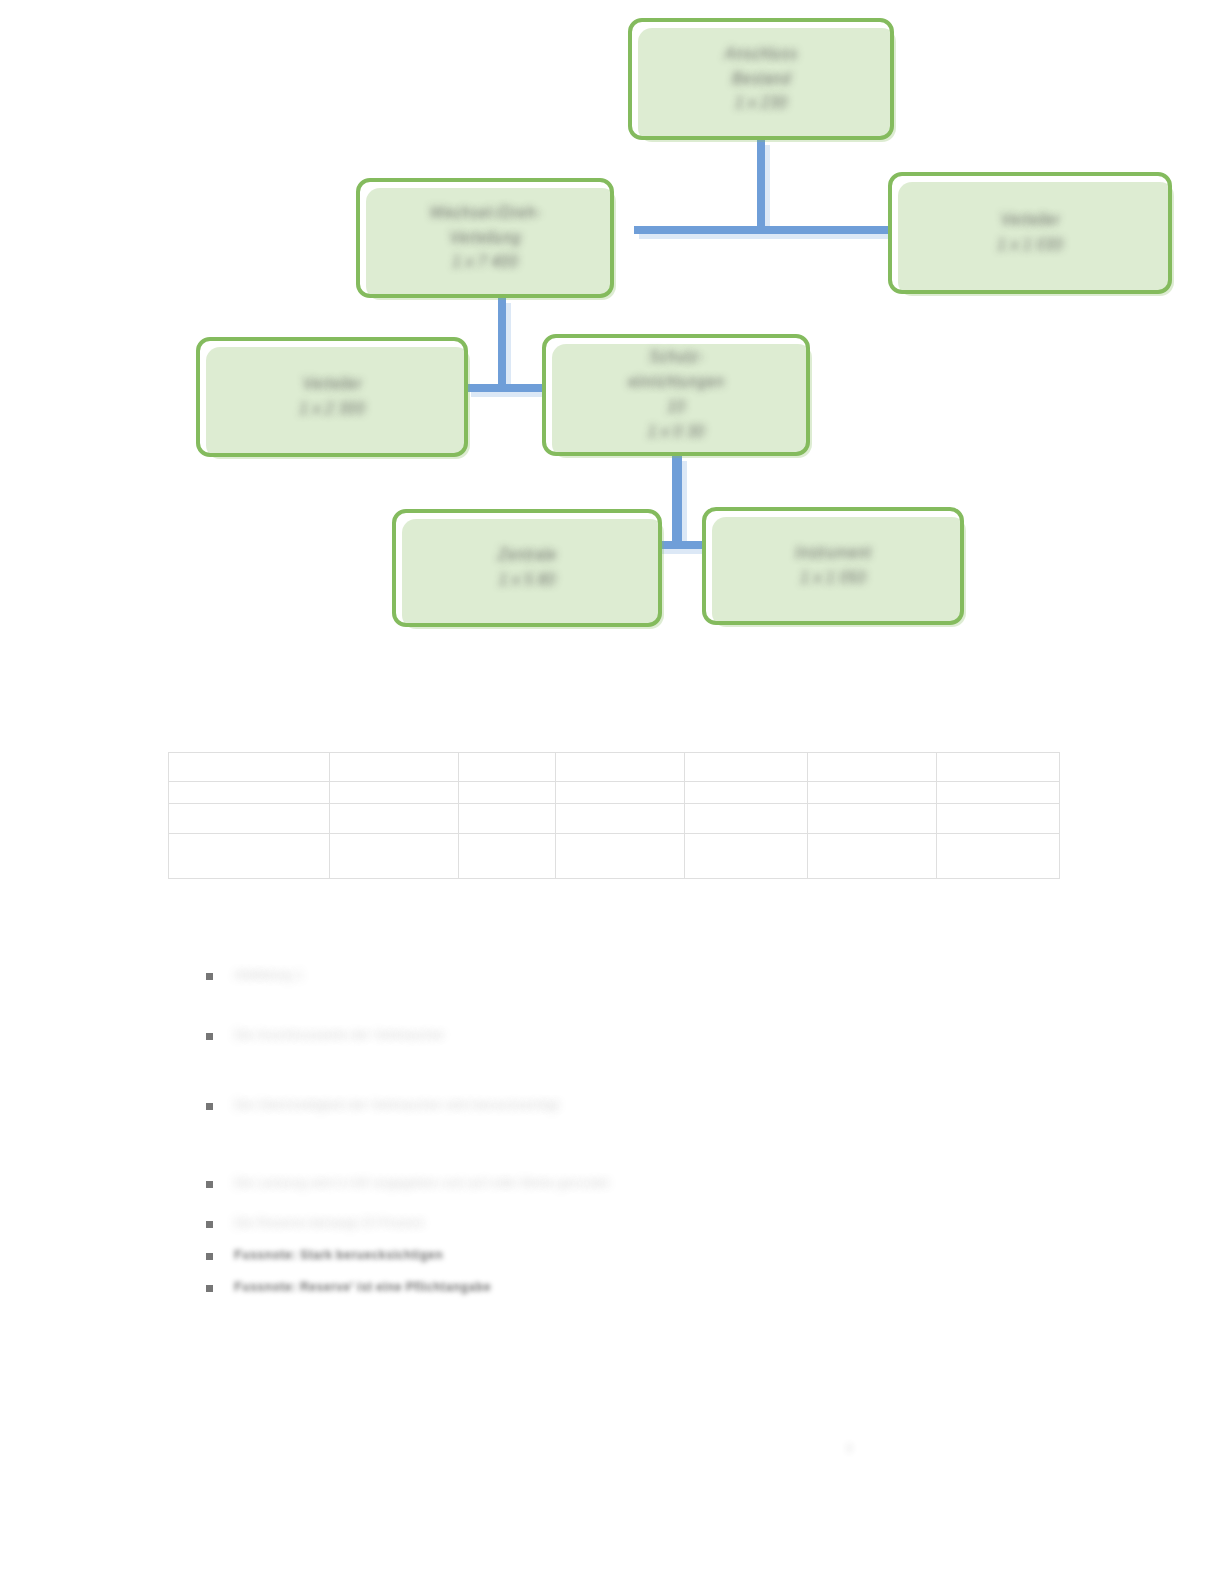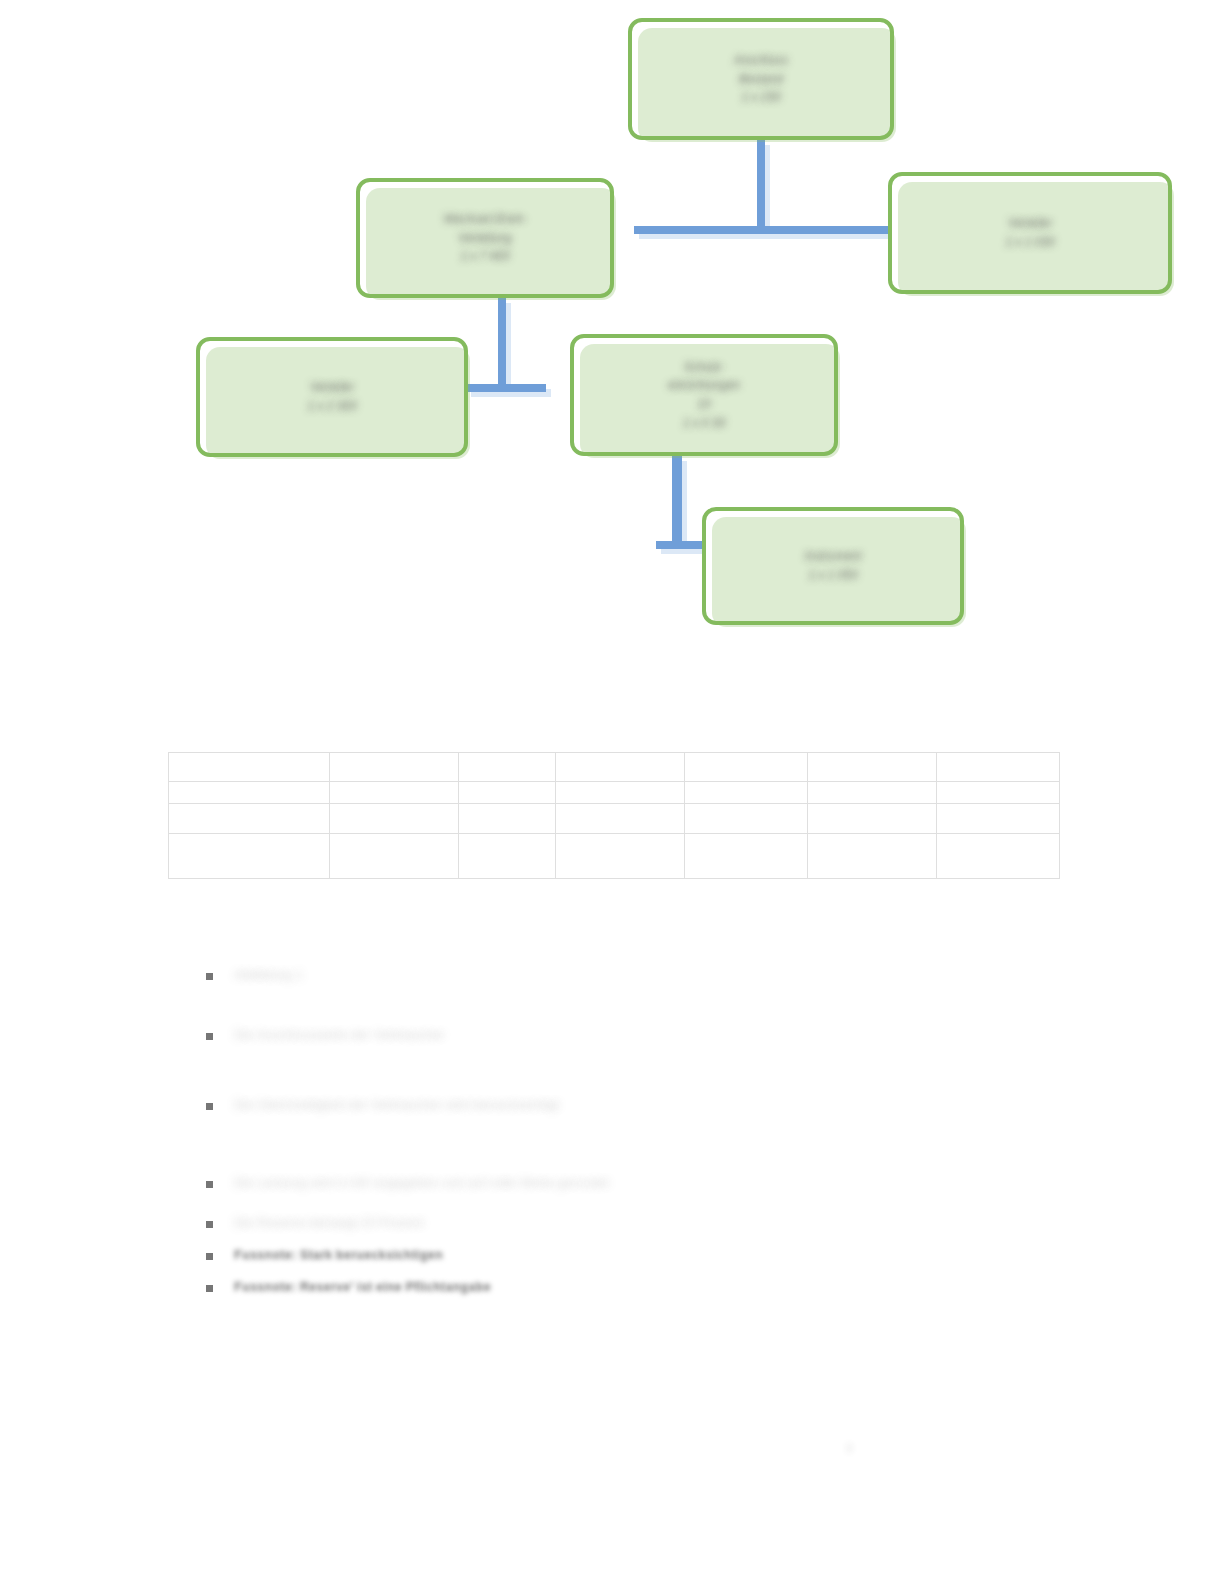--- a/index.html
+++ b/index.html
@@ -55,21 +55,21 @@
     position: absolute;
     left: 6px;
     top: 6px;
     right: -6px;
     bottom: -6px;
     border-radius: 14px;
     background: rgba(132, 187, 94, 0.28);
     z-index: -1;
   }
   .node-text {
-    font-size: 12px;
+    font-size: 16px;
     line-height: 1.55;
     color: #404040;
     padding: 4px 10px;
     
     color: transparent;
     text-shadow: 0 0 7px rgba(90,90,90,0.85);
     user-select: none;
     font-style: italic;
   }
   .node-text .ln { display: block; white-space: nowrap; }
@@ -173,26 +173,32 @@
           <span class="ln">Verteiler</span>
           <span class="ln">1 x 1 030</span>
         </div>
       </div>
       <div class="node" style="left: 196px; top: 337px; width: 272px; height: 120px; border-color: rgb(132, 187, 94);">
         <div class="node-text">
           <span class="ln">Verteiler</span>
           <span class="ln">1 x 2 300</span>
         </div>
       </div>
-      <div class="node" style="left: 542px; top: 334px; width: 268px; height: 122px; border-color: rgb(132, 187, 94); margin-left: 28px;">
+      <div class="node" style="left: 542px; top: 334px; width: 268px; height: 122px; border-color: rgb(132, 187, 94);">
         <div class="node-text">
           <span class="ln">Schutz-</span>
           <span class="ln">einrichtungen</span>
           <span class="ln">10</span>
           <span class="ln">1 x 0 30</span>
+        </div>
+      </div>
+      <div class="node" style="left: 392px; top: 509px; width: 270px; height: 118px; border-color: rgb(132, 187, 94);">
+        <div class="node-text">
+          <span class="ln">Zentrale</span>
+          <span class="ln">1 x 5 80</span>
         </div>
       </div>
       <div class="node" style="left: 702px; top: 507px; width: 262px; height: 118px; border-color: rgb(132, 187, 94);">
         <div class="node-text">
           <span class="ln">Instrument</span>
           <span class="ln">1 x 1 050</span>
         </div>
       </div>
     </div>
 

